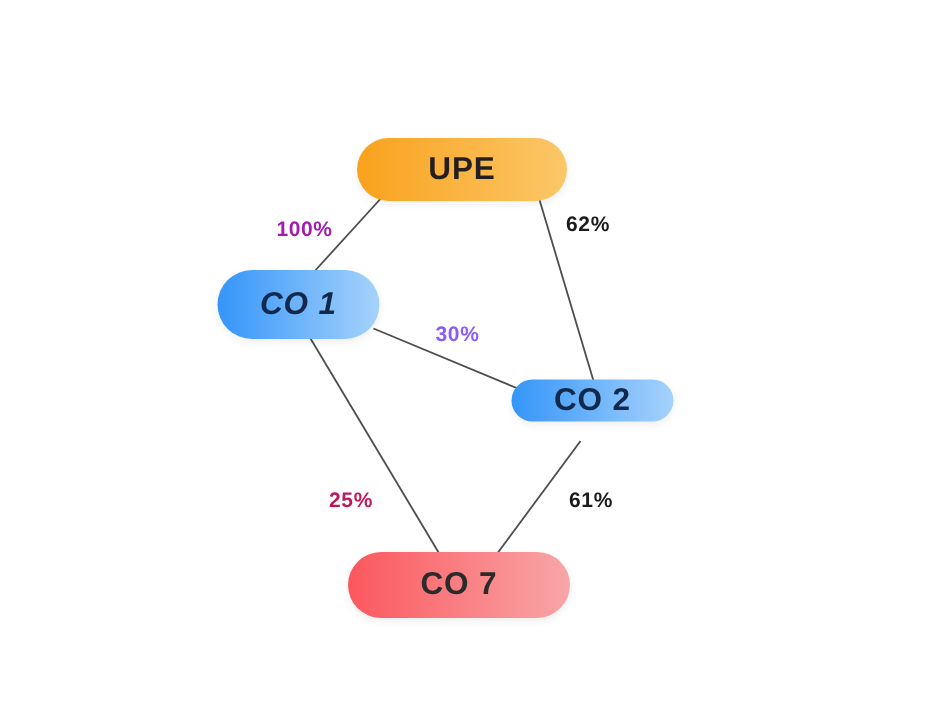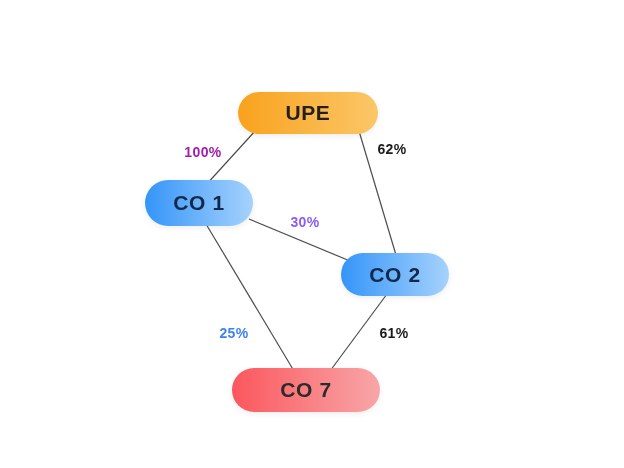--- a/index.html
+++ b/index.html
@@ -62,30 +62,30 @@
       <line x1="256" y1="130" x2="205" y2="186" stroke="#4D4D4D" stroke-width="1.2"></line>
       <line x1="359" y1="131" x2="396" y2="255" stroke="#4D4D4D" stroke-width="1.2"></line>
       <line x1="249" y1="219" x2="350" y2="261" stroke="#4D4D4D" stroke-width="1.2"></line>
       <line x1="206" y1="224" x2="294" y2="371" stroke="#4D4D4D" stroke-width="1.2"></line>
       <line x1="387" y1="294" x2="330" y2="371" stroke="#4D4D4D" stroke-width="1.2"></line>
     </svg>
   <div>
       <div class="node" style="left: 238px; top: 92px; width: 140px; height: 42px; border-radius: 21px; background: linear-gradient(to right, rgb(249, 162, 29), rgb(251, 199, 104)); color: rgb(35, 31, 32);">
         <span>UPE</span>
       </div>
-      <div class="node" style="left: 145px; top: 180px; width: 108px; height: 46px; border-radius: 23px; background: linear-gradient(to right, rgb(52, 149, 249), rgb(166, 210, 252)); color: rgb(19, 41, 75);">
+      <div class="node" style="left: 145px; top: 180px; width: 108px; height: 46px; border-radius: 23px; background: linear-gradient(to right, rgb(52, 149, 249), rgb(166, 210, 252)); color: rgb(19, 41, 75); font-style: italic;">
         <span>CO 1</span>
       </div>
-      <div class="node" style="left: 341px; top: 253px; width: 108px; height: 43px; border-radius: 21.5px; background: linear-gradient(to right, rgb(52, 149, 249), rgb(166, 210, 252)); color: rgb(19, 41, 75);">
+      <div class="node" style="left: 341px; top: 253px; width: 108px; height: 28px; border-radius: 21.5px; background: linear-gradient(to right, rgb(52, 149, 249), rgb(166, 210, 252)); color: rgb(19, 41, 75);">
         <span>CO 2</span>
       </div>
       <div class="node" style="left: 232px; top: 368px; width: 148px; height: 44px; border-radius: 22px; background: linear-gradient(to right, rgb(251, 87, 93), rgb(248, 166, 168)); color: rgb(43, 43, 43);">
         <span>CO 7</span>
       </div>
     </div>
   <div>
       <div class="edge-label" style="left: 203px; top: 152px; color: #a21caf;">100%</div>
       <div class="edge-label" style="left: 392px; top: 149px; color: rgb(27, 27, 27);">62%</div>
       <div class="edge-label" style="left: 305px; top: 222px; color: #8b5cf6;">30%</div>
-      <div class="edge-label" style="left: 234px; top: 333px; color: #3b82f6;">25%</div>
+      <div class="edge-label" style="left: 234px; top: 333px; color: #be185d;">25%</div>
       <div class="edge-label" style="left: 394px; top: 333px; color: rgb(27, 27, 27);">61%</div>
     </div>
 </div>
 
 </body></html>

